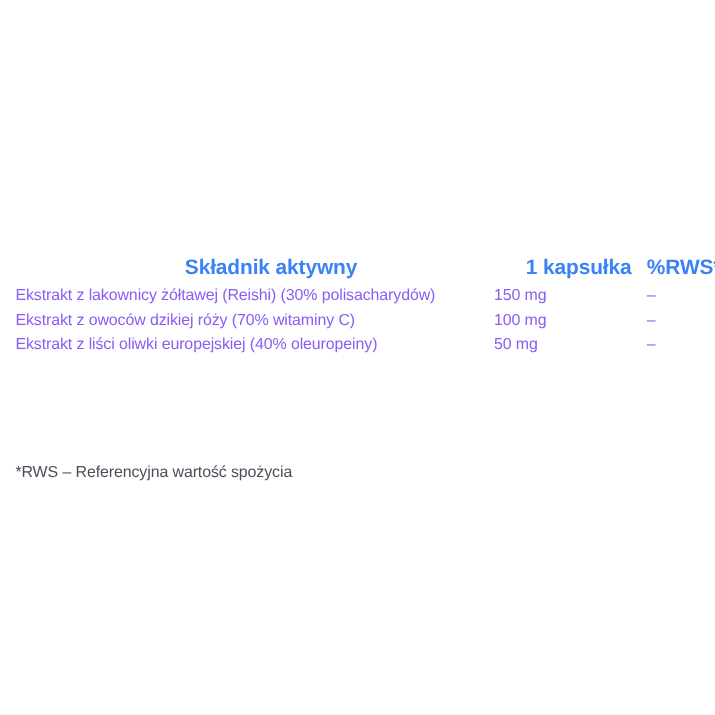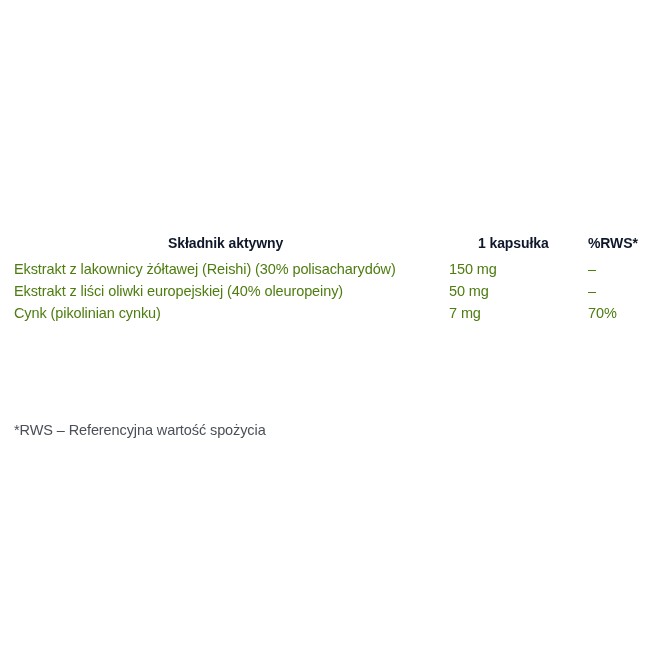--- a/index.html
+++ b/index.html
@@ -44,36 +44,36 @@
     white-space: nowrap;
   }
 
   
   col.col-name   { width: 447px; }
   col.col-dose   { width: 138px; }
   col.col-rws    { width: 65px;  }
 
   
   .head-row th {
-    font-size: 14px;
+    font-size: 19px;
     font-weight: 700;
-    color: #0f172a;
+    color: #3b82f6;
     letter-spacing: -0.1px;
     height: 29px;
     line-height: 29px;
   }
   .head-row th.th-name { padding-left: 168px; }
   .head-row th.th-dose { padding-left: 31px; }
   .head-row th.th-rws  { padding-left: 3px; }
 
   
   .ing-row td {
     font-size: 14.5px;
     font-weight: 400;
-    color: #4d7c0f;
+    color: #8b5cf6;
     letter-spacing: -0.1px;
     height: 22px;
     line-height: 22px;
   }
   .ing-row td.c-name { padding-left: 14px; }
   .ing-row td.c-dose { padding-left: 2px; }
   .ing-row td.c-rws  { padding-left: 3px; }
 
   
   .footnote {
@@ -109,27 +109,27 @@
       </tr>
     </thead>
 
     <tbody>
       <tr class="ing-row">
         <td class="c-name">Ekstrakt z lakownicy żółtawej (Reishi) (30% polisacharydów)</td>
         <td class="c-dose">150 mg</td>
         <td class="c-rws">–</td>
       </tr>
       <tr class="ing-row">
+        <td class="c-name">Ekstrakt z owoców dzikiej róży (70% witaminy C)</td>
+        <td class="c-dose">100 mg</td>
+        <td class="c-rws">–</td>
+      </tr>
+      <tr class="ing-row">
         <td class="c-name">Ekstrakt z liści oliwki europejskiej (40% oleuropeiny)</td>
         <td class="c-dose">50 mg</td>
         <td class="c-rws">–</td>
-      </tr>
-      <tr class="ing-row">
-        <td class="c-name">Cynk (pikolinian cynku)</td>
-        <td class="c-dose">7 mg</td>
-        <td class="c-rws">70%</td>
       </tr>
     </tbody>
   </table>
 
   <div class="footnote">*RWS – Referencyjna wartość spożycia</div>
 
 </div>
 
 </body></html>

